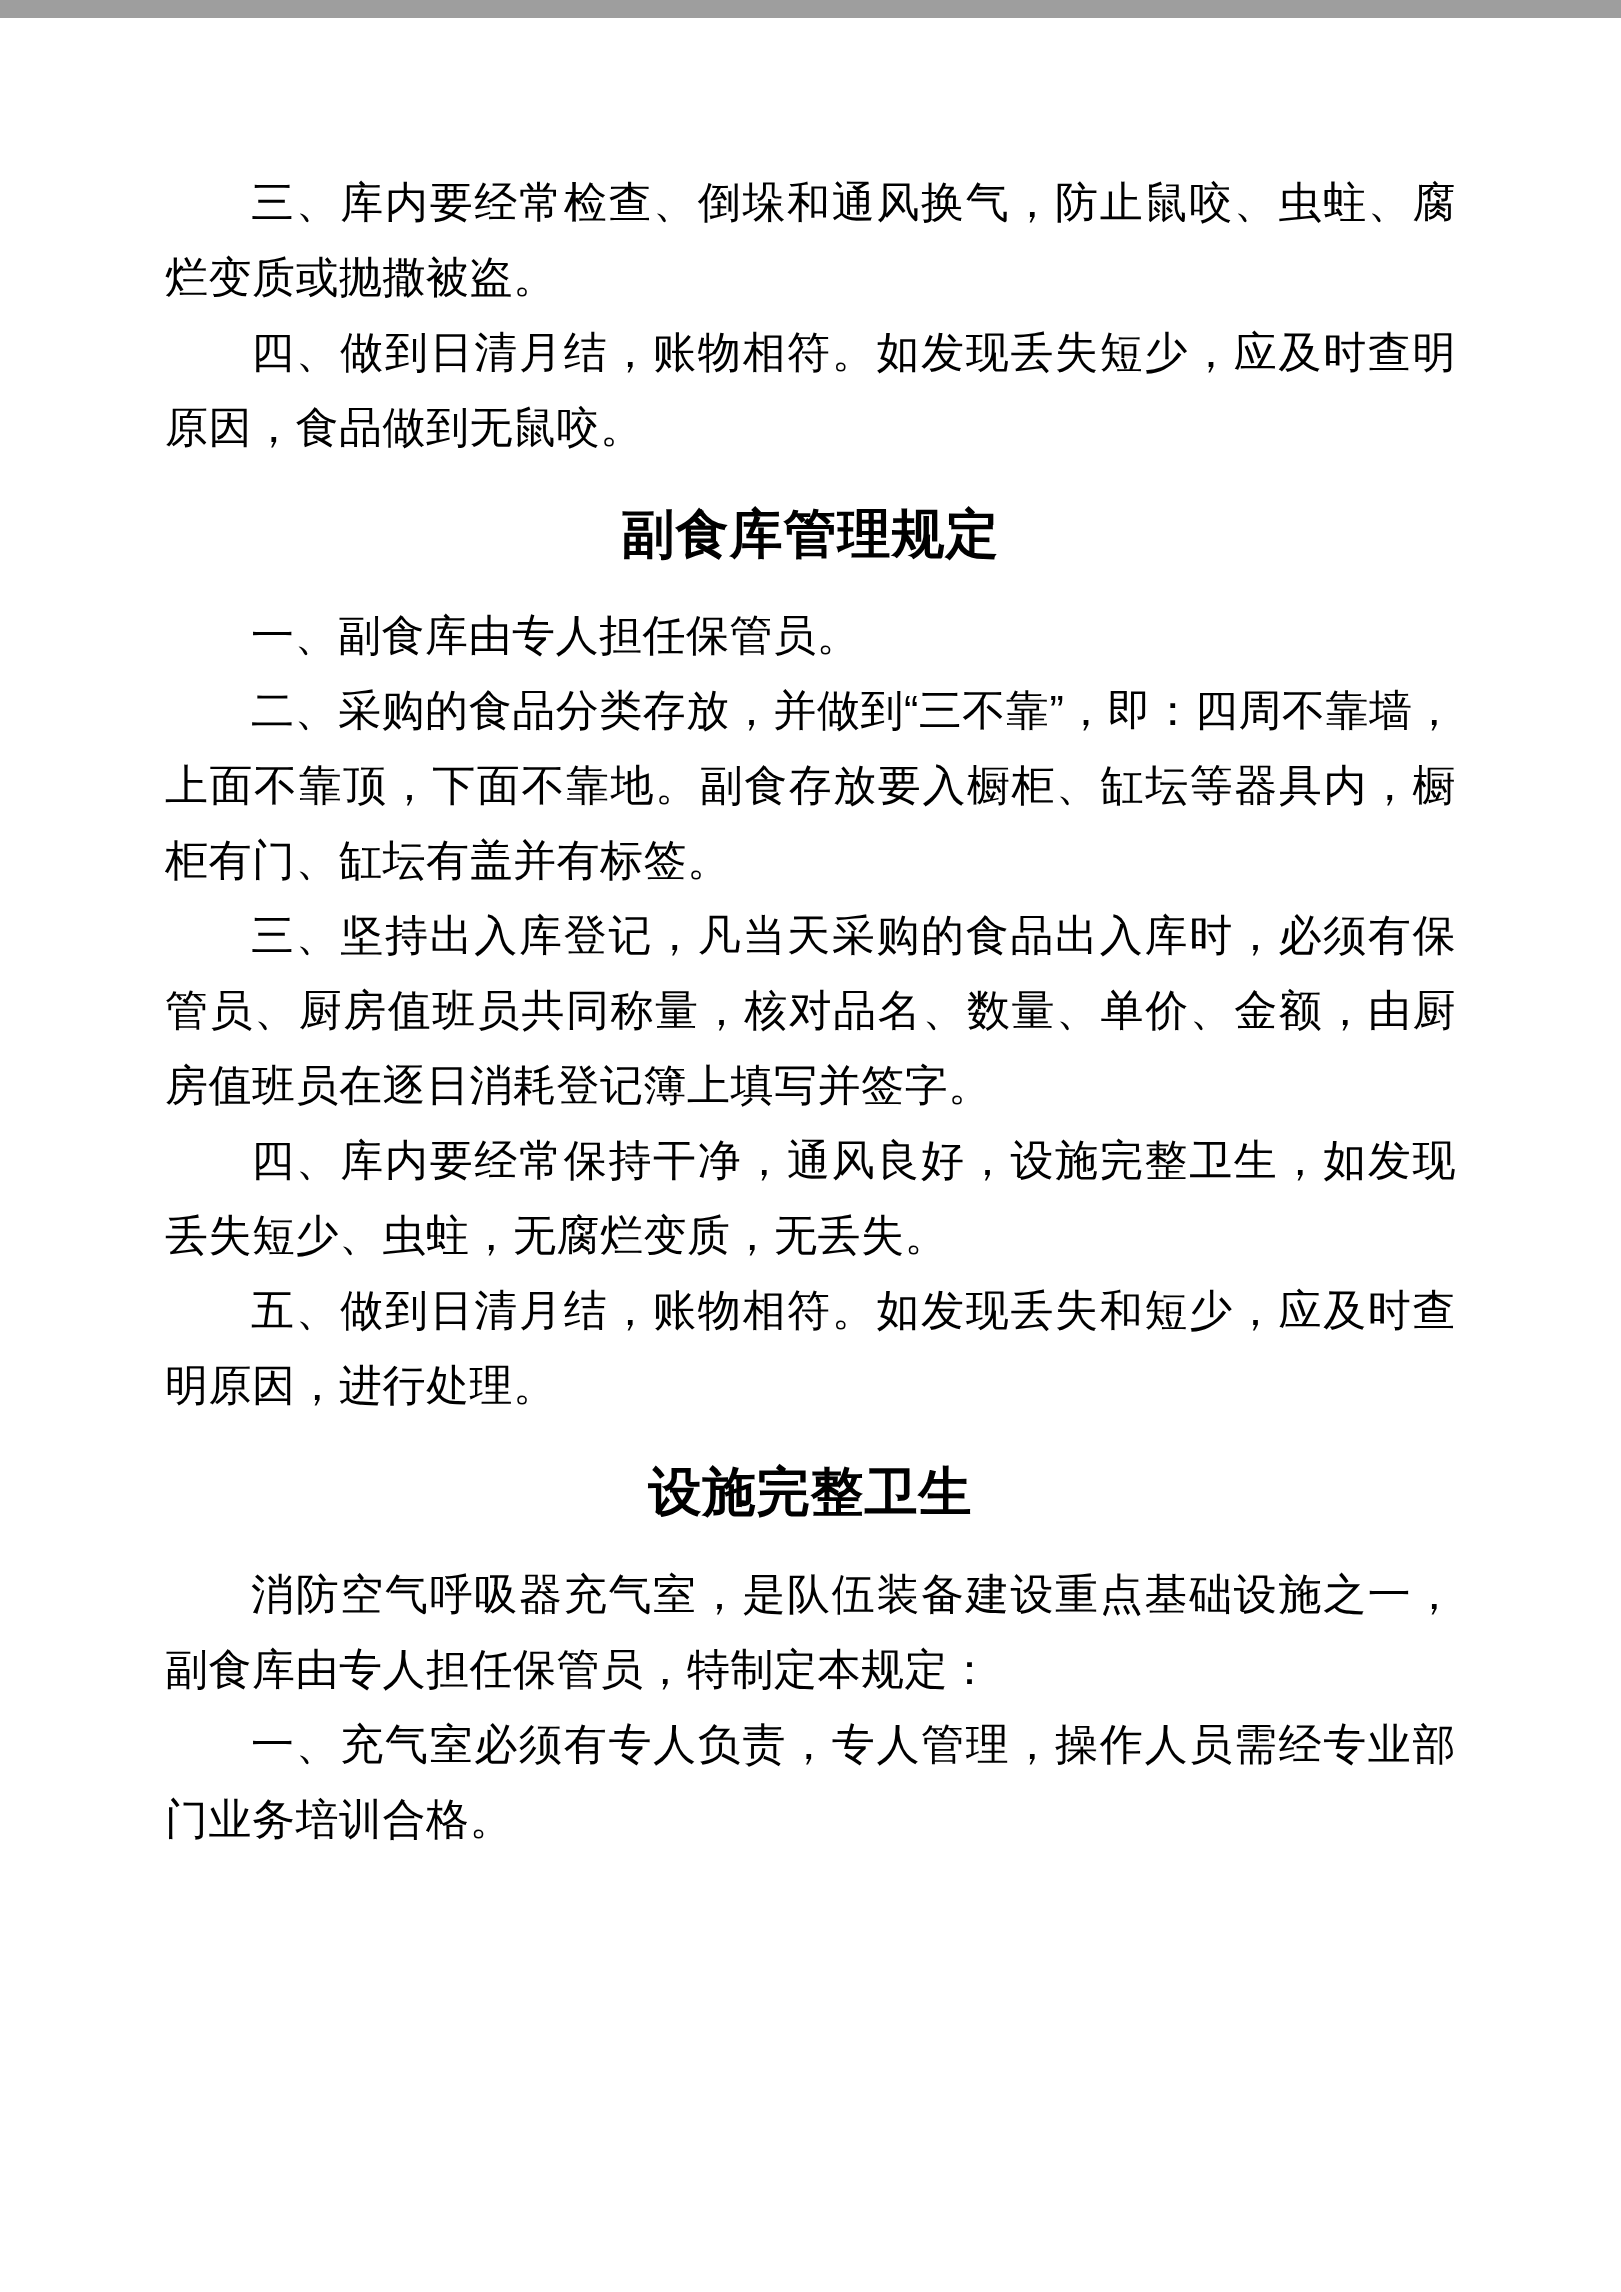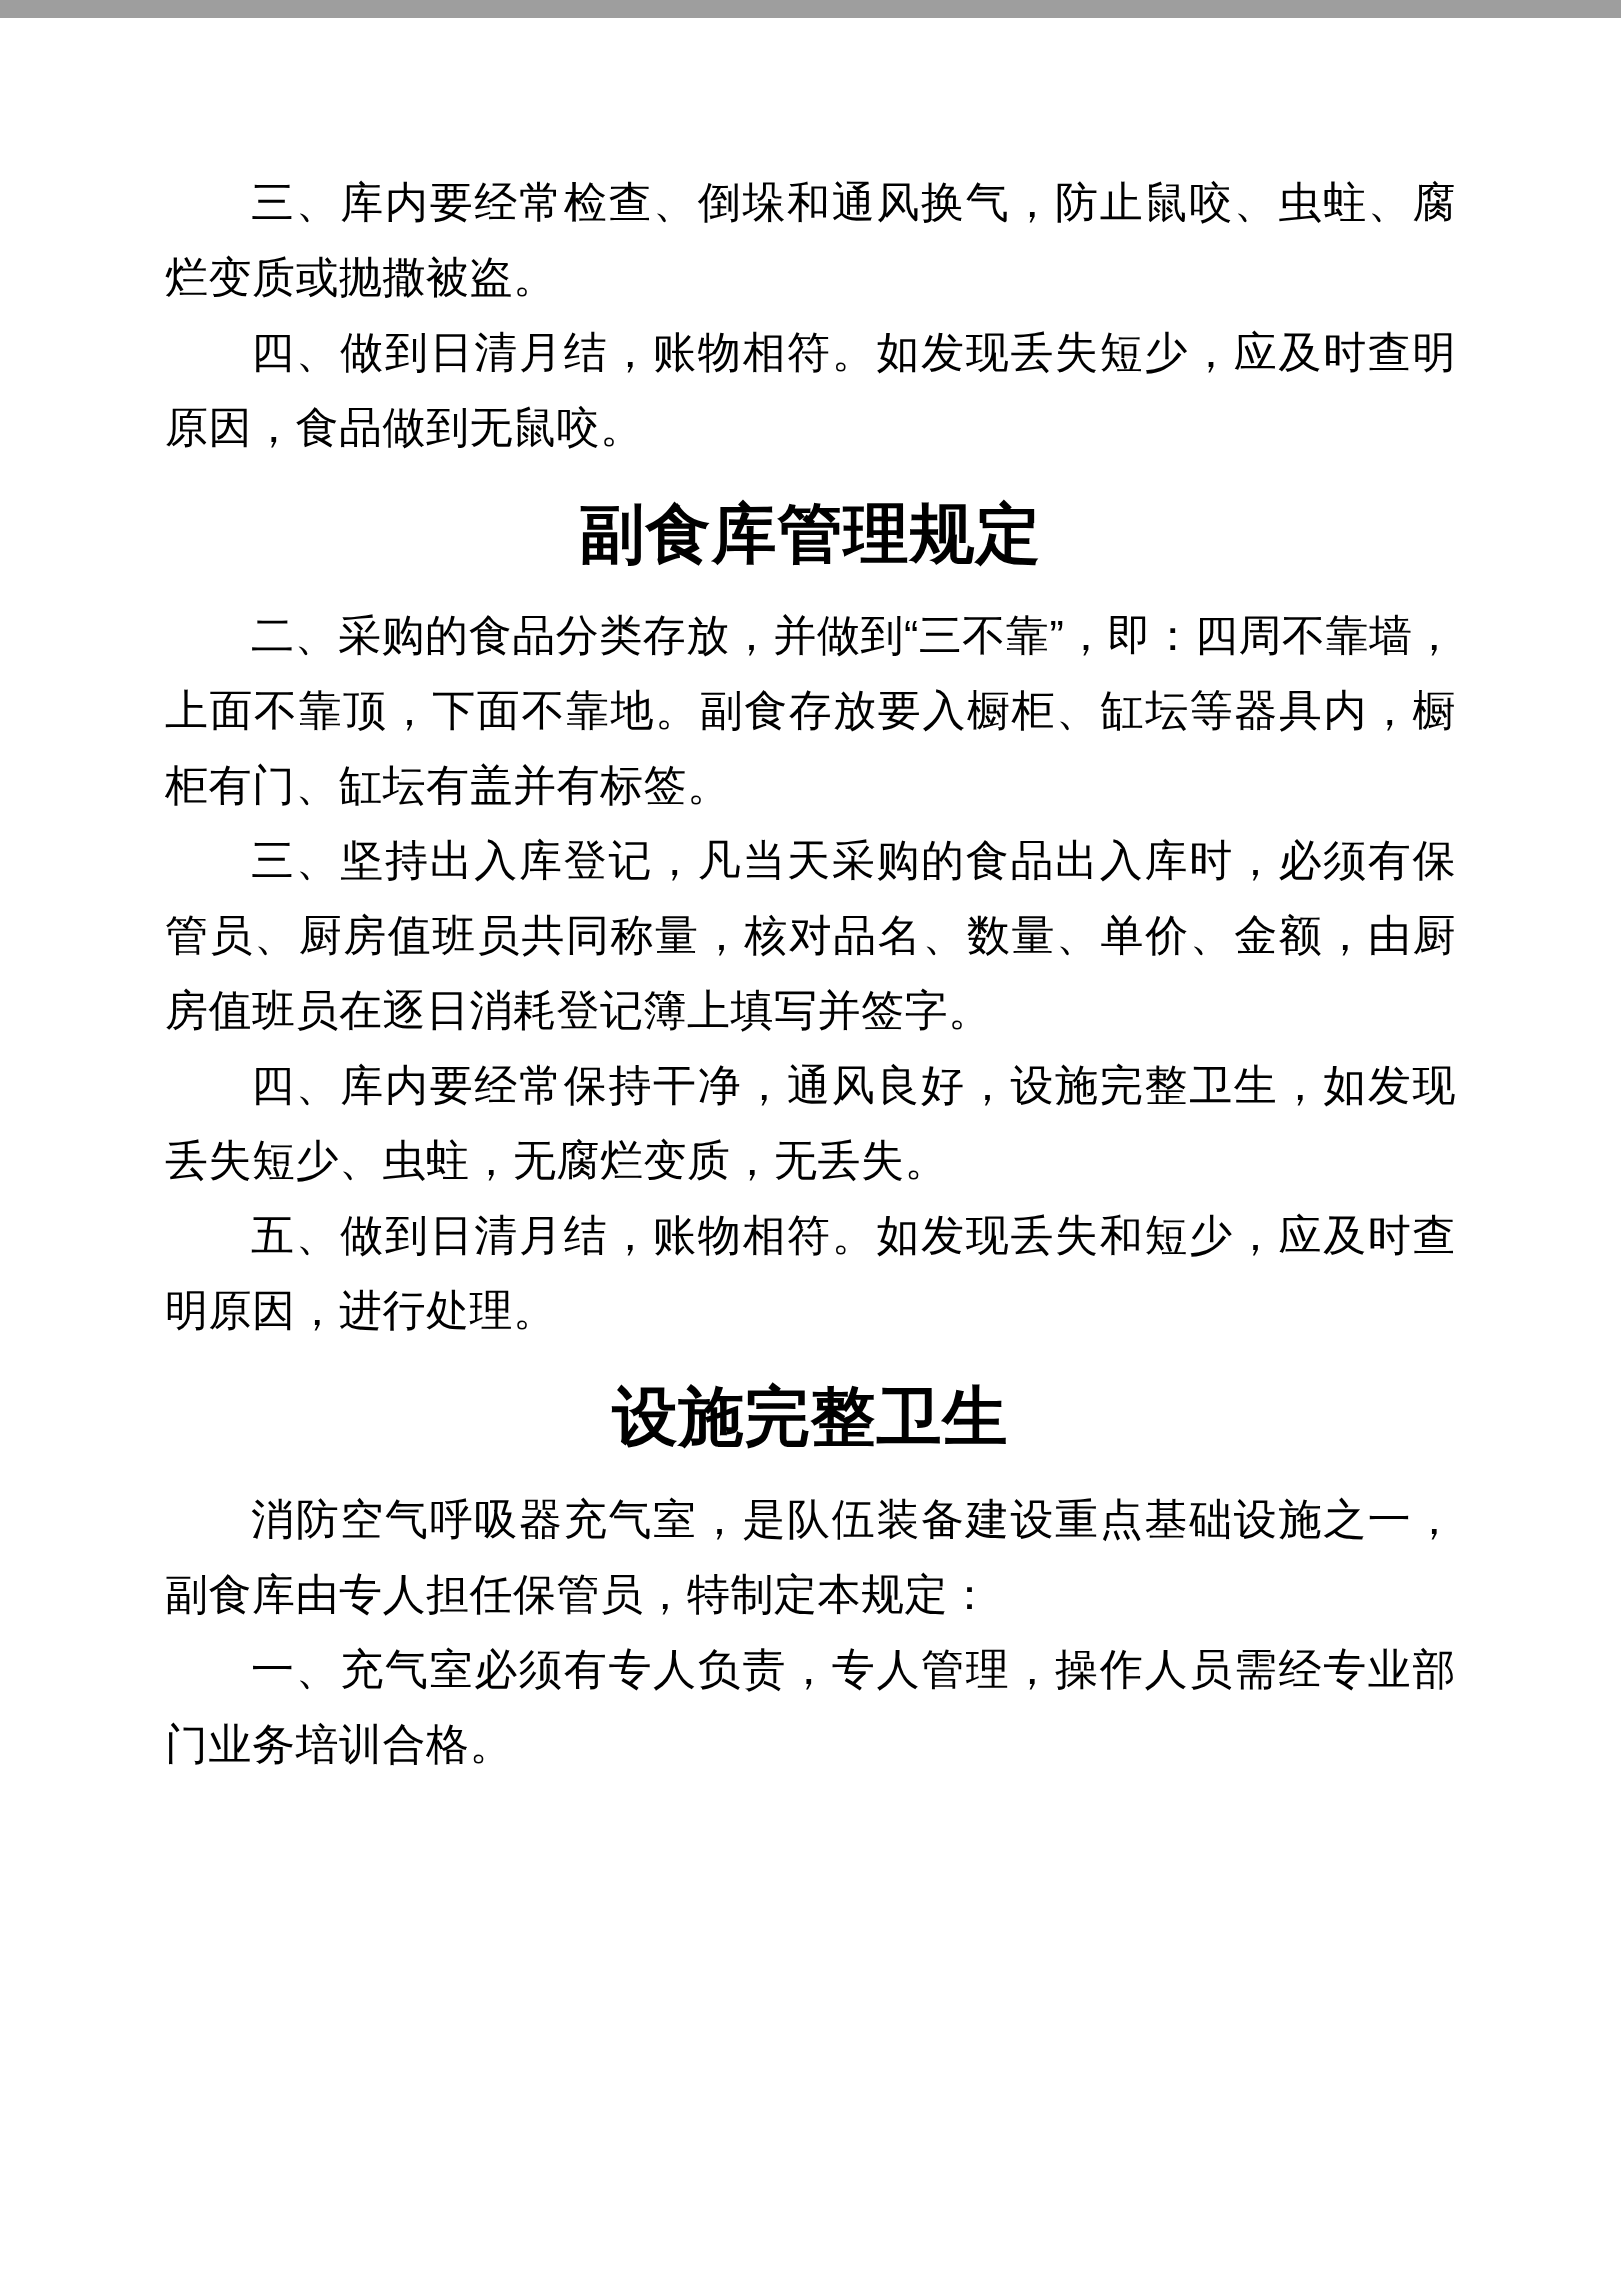--- a/index.html
+++ b/index.html
@@ -24,35 +24,36 @@
     font-size: 43px;
     line-height: 75px;
     text-align: justify;
     text-justify: inter-ideograph;
     text-indent: 2em;
     letter-spacing: 0.5px;
     word-break: break-all;
   }
   .section-heading {
     margin: 15.7px 0 11.8px 0;
-    font-size: 65px;
+    font-size: 53px;
     line-height: 106px;
     font-weight: 700;
     text-align: center;
     text-indent: 0;
     letter-spacing: 1px;
   }
 </style>
 </head>
 <body>
 
 <div class="page">
   <p class="body-para">三、库内要经常检查、倒垛和通风换气，防止鼠咬、虫蛀、腐烂变质或抛撒被盗。</p>
   <p class="body-para">四、做到日清月结，账物相符。如发现丢失短少，应及时查明原因，食品做到无鼠咬。</p>
   <h1 class="section-heading">副食库管理规定</h1>
+  <p class="body-para">一、副食库由专人担任保管员。</p>
   <p class="body-para">二、采购的食品分类存放，并做到“三不靠”，即：四周不靠墙，上面不靠顶，下面不靠地。副食存放要入橱柜、缸坛等器具内，橱柜有门、缸坛有盖并有标签。</p>
   <p class="body-para">三、坚持出入库登记，凡当天采购的食品出入库时，必须有保管员、厨房值班员共同称量，核对品名、数量、单价、金额，由厨房值班员在逐日消耗登记簿上填写并签字。</p>
   <p class="body-para">四、库内要经常保持干净，通风良好，设施完整卫生，如发现丢失短少、虫蛀，无腐烂变质，无丢失。</p>
   <p class="body-para">五、做到日清月结，账物相符。如发现丢失和短少，应及时查明原因，进行处理。</p>
   <h1 class="section-heading">设施完整卫生</h1>
   <p class="body-para">消防空气呼吸器充气室，是队伍装备建设重点基础设施之一，副食库由专人担任保管员，特制定本规定：</p>
   <p class="body-para">一、充气室必须有专人负责，专人管理，操作人员需经专业部门业务培训合格。</p>
 </div>
 
 

